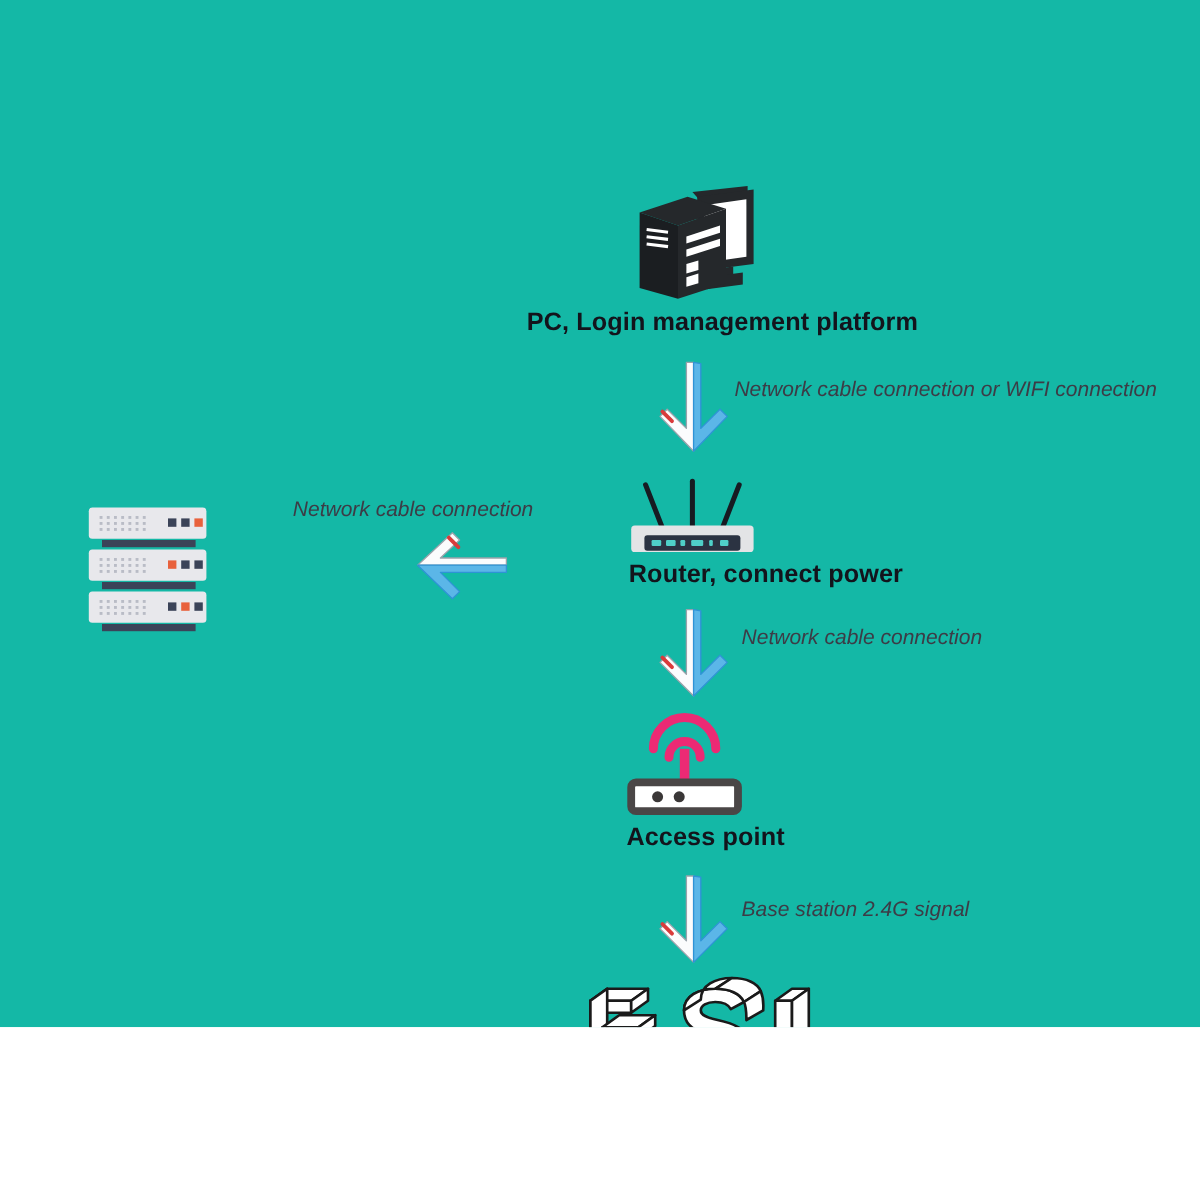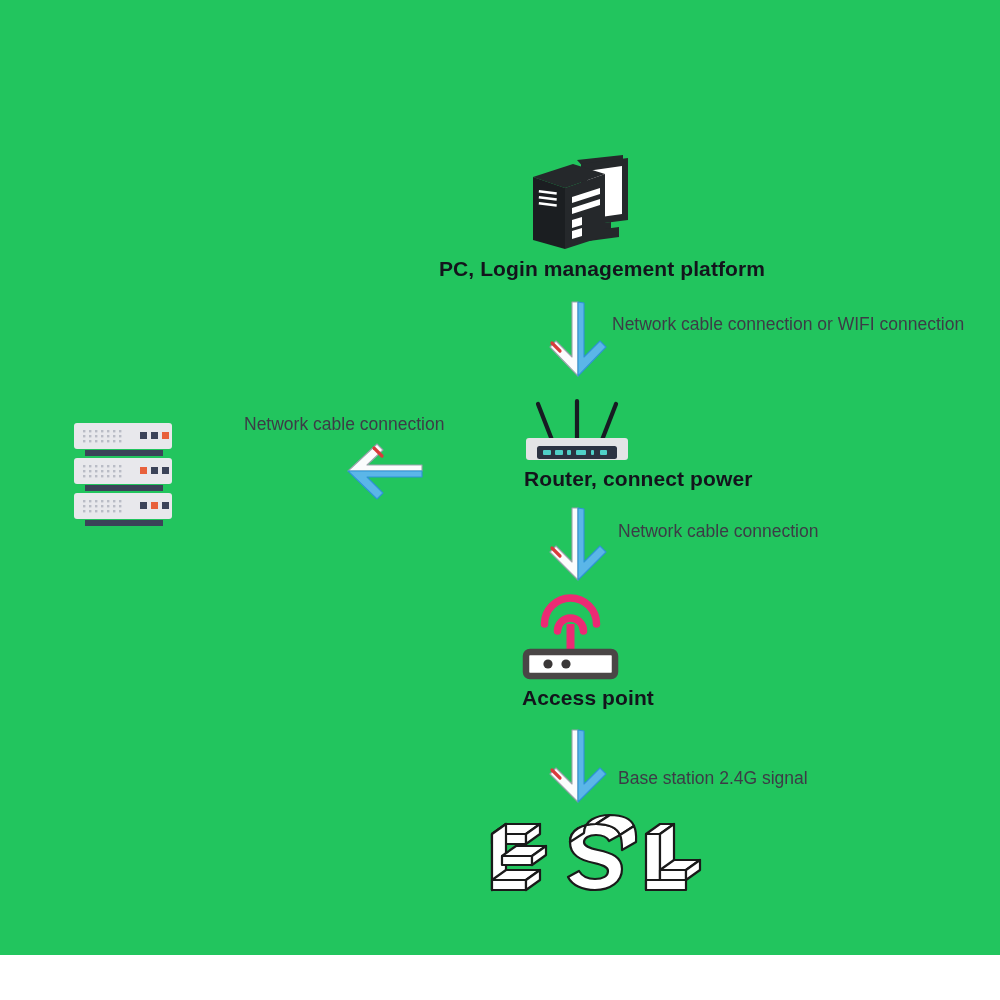--- a/index.html
+++ b/index.html
@@ -6,22 +6,22 @@
     margin: 0;
     padding: 0;
     background: #ffffff;
   }
   body {
     font-family: "Liberation Sans", sans-serif;
   }
   #canvas {
     position: relative;
     width: 1000px;
-    height: 955px;
-    background: #22c55e;
+    height: 856px;
+    background: #14b8a6;
     overflow: hidden;
   }
   .node {
     position: absolute;
   }
   .device-label {
     position: absolute;
     font-family: "Liberation Sans", sans-serif;
     font-weight: bold;
     font-size: 21px;
@@ -30,20 +30,21 @@
     white-space: nowrap;
     line-height: 1.28;
   }
   .edge-label {
     position: absolute;
     font-family: "Liberation Sans", sans-serif;
     font-weight: normal;
     font-size: 17.5px;
     color: #3c3c46;
     white-space: nowrap;
+    font-style: italic;
   }
   .arrow {
     position: absolute;
   }
   svg { display: block; overflow: visible; }
 </style>
 </head>
 <body>
 
 <div id="canvas">
@@ -237,21 +238,21 @@
   </div>
   <div class="device-label" style="left:522px; top:685px;">Access point</div>
 
   <div class="arrow" style="left:538px; top:728px;">
     <svg width="80" height="86" viewBox="0 0 80 86">
       <path d="M34,2 L40,2 L40,74 L12,46 L18,40 L34,56 Z" fill="#fbfcfd" stroke="#9aa3ab" stroke-width="1.1" stroke-linejoin="round"></path>
       <path d="M40,2 L46,3 L46,56 L62,40 L68,46 L40,74 Z" fill="#5bb6e8" stroke="#2f93d6" stroke-width="1.1" stroke-linejoin="round"></path>
       <path d="M14,42 L22,50" stroke="#d93b3b" stroke-width="3.2" stroke-linecap="round"></path>
     </svg>
   </div>
-  <div class="edge-label" style="left:618px; top:768px;">Base station 2.4G signal</div>
+  <div class="edge-label" style="left:618px; top:747px;">Base station 2.4G signal</div>
 
   <div class="node" style="left:478px; top:812px;">
     <svg width="210" height="95" viewBox="0 0 210 95">
       <g fill="#ffffff" stroke="#1a1a1a" stroke-width="2.2" stroke-linejoin="round">
 
         <polygon points="14,22 28,12 62,12 48,22"></polygon>
 
         <polygon points="14,22 48,22 48,32 14,32"></polygon>
 
         <polygon points="48,22 62,12 62,22 48,32"></polygon>

